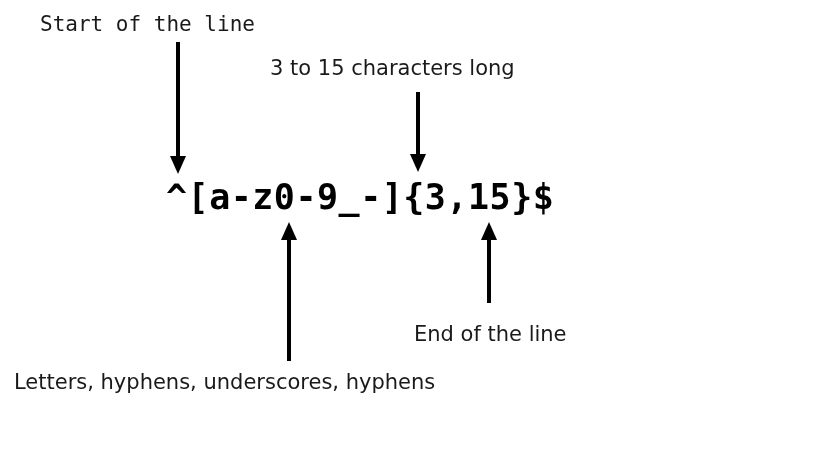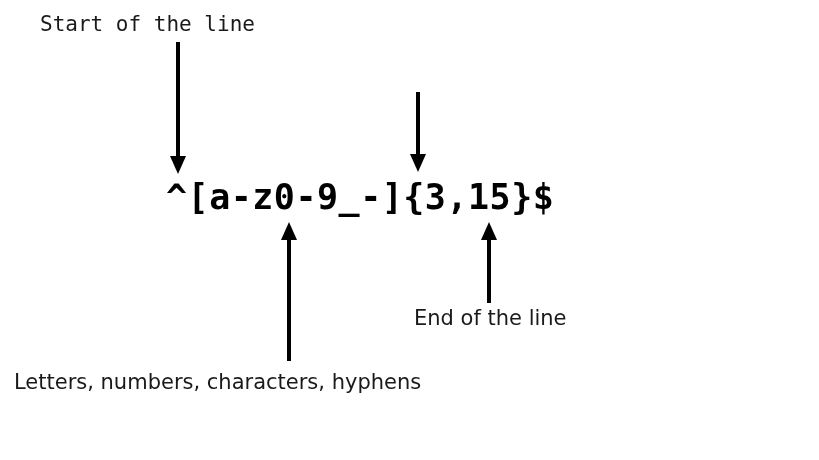--- a/index.html
+++ b/index.html
@@ -44,38 +44,39 @@
     stroke: #000000;
     stroke-width: 4;
     stroke-linecap: butt;
   }
   .arrow-head {
     fill: #000000;
   }
   
   #label-start    { left: 40px;  top: 14px;  font-size: 21px; }
   #label-length   { left: 270px; top: 58px;  font-size: 21px; }
-  #label-end      { left: 414px; top: 308px; font-size: 21px; }
+  #label-end      { left: 414px; top: 324px; font-size: 21px; }
   #label-charset  { left: 14px;  top: 372px; font-size: 21px; }
   #label-clip     { left: -6px;  top: 372px; font-size: 21px; }
   #regex-expression { left: 166px; top: 180px; font-size: 35px; letter-spacing: 0.5px; }
 </style>
 </head>
 <body>
 
 <div id="canvas">
 
   <div class="label label-sans" id="label-clip">,</div>
 
   <div class="label label-mono" id="label-start">Start of the line</div>
 
+  <div class="label label-sans" id="label-length">3 to 15 characters long</div>
 
   <div class="label label-sans" id="label-end">End of the line</div>
 
-  <div class="label label-sans" id="label-charset">Letters, numbers, characters, hyphens</div>
+  <div class="label label-sans" id="label-charset">Letters, hyphens, underscores, hyphens</div>
 
   <div id="regex-expression">^[a-z0-9_-]{3,15}$</div>
 
   <svg class="arrow-svg" style="left:160px; top:38px;" width="40" height="140" viewBox="0 0 40 140">
     <line class="arrow-line" x1="18" y1="4" x2="18" y2="122"></line>
     <polygon class="arrow-head" points="18,136 10,118 26,118"></polygon>
   </svg>
 
   <svg class="arrow-svg" style="left:400px; top:88px;" width="40" height="90" viewBox="0 0 40 90">
     <line class="arrow-line" x1="18" y1="4" x2="18" y2="70"></line>

